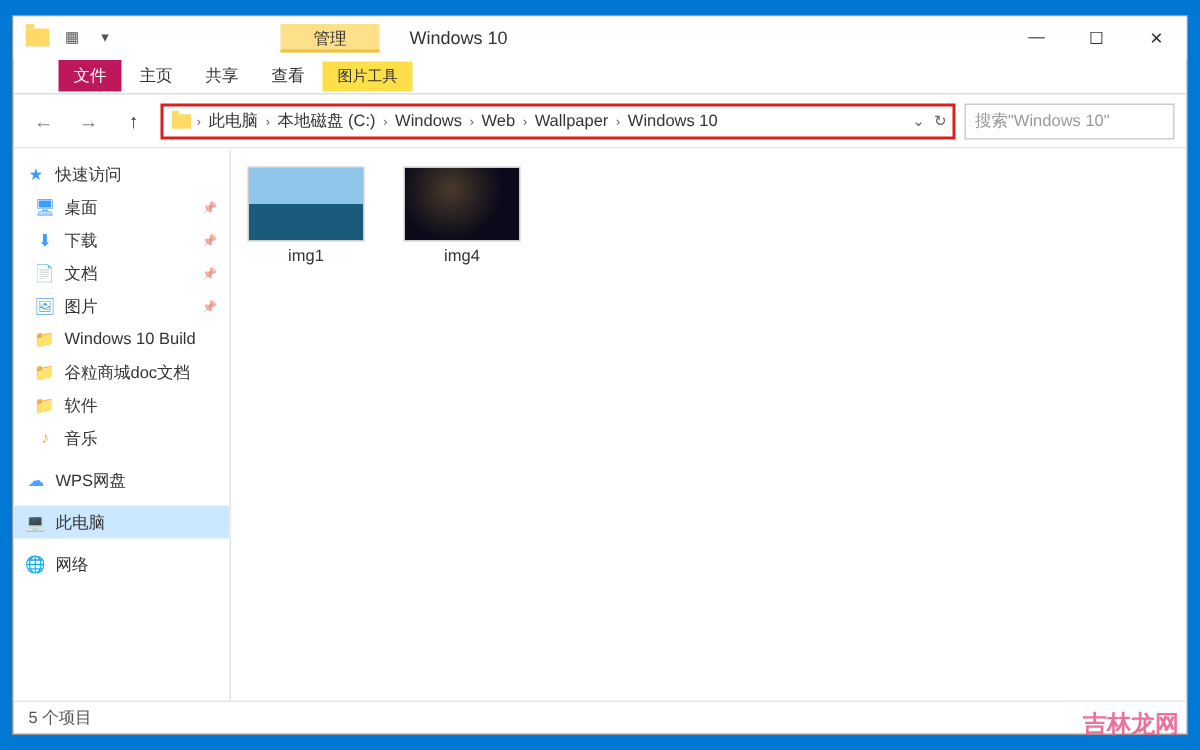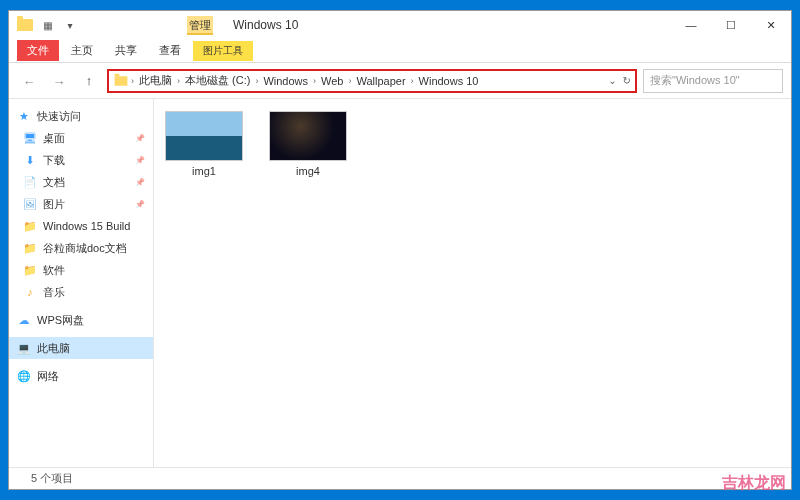--- a/index.html
+++ b/index.html
@@ -4,27 +4,27 @@
 <style>
 * { box-sizing: border-box; margin: 0; padding: 0; font-family: "Microsoft YaHei", "Segoe UI", sans-serif; }
 body { background: #0078d4; width: 800px; height: 500px; overflow: hidden; position: relative; }
 .window { position: absolute; top: 10px; left: 8px; right: 8px; bottom: 10px; background: #fff; border: 1px solid #999; display: flex; flex-direction: column; }
 .titlebar { display: flex; align-items: center; height: 28px; background: #fff; }
 .title-icons { display: flex; align-items: center; gap: 6px; padding: 0 8px; }
 .folder-icon-sm { width: 16px; height: 12px; background: #ffd966; border-radius: 1px 1px 0 0; position: relative; }
 .folder-icon-sm::before { content: ""; position: absolute; top: -3px; left: 0; width: 6px; height: 3px; background: #ffd966; border-radius: 1px 1px 0 0; }
 .qat { display: flex; gap: 4px; }
 .qat-btn { width: 18px; height: 18px; font-size: 10px; color: #555; display: flex; align-items: center; justify-content: center; }
-.tab-mgmt { background: #ffe08a; padding: 2px 2px 0; font-size: 11px; color: #333; margin-left: 100px; border-bottom: 2px solid #f0c040; }
+.tab-mgmt { background: #ffe08a; padding: 2px 22px 0; font-size: 11px; color: #333; margin-left: 100px; border-bottom: 2px solid #f0c040; }
 .title-text { margin-left: 20px; font-size: 12px; color: #333; }
 .win-controls { margin-left: auto; display: flex; }
 .win-btn { width: 40px; height: 28px; display: flex; align-items: center; justify-content: center; font-size: 11px; color: #333; }
 .ribbon-tabs { display: flex; align-items: center; height: 24px; border-bottom: 1px solid #ddd; padding-left: 8px; gap: 2px; }
 .ribbon-tab { font-size: 11px; padding: 3px 10px; color: #333; }
-.ribbon-tab.file { background: #ef4444; color: #fff; }
+.ribbon-tab.file { background: #be185d; color: #fff; margin-left: 22px; }
 .ribbon-tab.tool { background: #fde047; font-size: 10px; }
 .addr-row { display: flex; align-items: center; height: 36px; padding: 4px 8px; gap: 6px; border-bottom: 1px solid #e5e5e5; }
 .nav-btn { width: 24px; height: 24px; display: flex; align-items: center; justify-content: center; color: #888; font-size: 13px; }
 .nav-btn.active { color: #333; }
 .addr-bar { flex: 1; display: flex; align-items: center; height: 24px; border: 2px solid #d82020; padding: 0 4px; background: #fff; }
 .crumb { font-size: 11px; color: #333; padding: 0 3px; }
 .crumb-sep { font-size: 9px; color: #666; padding: 0 2px; }
 .addr-actions { margin-left: auto; display: flex; gap: 6px; color: #666; font-size: 10px; }
 .search-box { width: 140px; height: 24px; border: 1px solid #ccc; font-size: 11px; color: #999; padding: 0 6px; display: flex; align-items: center; }
 .body-area { flex: 1; display: flex; overflow: hidden; }
@@ -47,21 +47,21 @@
 .ico-net { color: #4aa3ff; }
 .content { flex: 1; padding: 12px 10px; display: flex; flex-wrap: wrap; align-content: flex-start; gap: 24px 24px; }
 .thumb-item { width: 80px; display: flex; flex-direction: column; align-items: center; gap: 4px; }
 .thumb { width: 78px; height: 50px; border: 1px solid #ccc; background: #333; }
 .thumb.img1 { background: linear-gradient(180deg,#8ec5e8 50%,#1a5a7a 50%); }
 .thumb.img2 { background: linear-gradient(180deg,#0a9a9a 50%,#1a7a8a 50%); }
 .thumb.img3 { background: linear-gradient(90deg,#3a3a3a 30%,#e8e8e8 30% 55%,#3a3a3a 55%); }
 .thumb.img4 { background: radial-gradient(circle at 40% 30%,#4a3a2a 0%,#0a0a1a 60%); }
 .thumb.img13 { background: linear-gradient(180deg,#0a1a2a 60%,#0a0a0a 60%); }
 .thumb-label { font-size: 11px; color: #333; }
-.statusbar { height: 22px; border-top: 1px solid #e5e5e5; display: flex; align-items: center; padding: 0 22px; font-size: 11px; color: #555; }
+.statusbar { height: 22px; border-top: 1px solid #e5e5e5; display: flex; align-items: center; padding: 0 10px; font-size: 11px; color: #555; }
 .watermark { position: absolute; bottom: 6px; right: 14px; font-size: 16px; color: #e85a8a; font-weight: bold; opacity: 0.85; pointer-events: none; }
 </style>
 </head>
 <body>
 
 <div class="window">
   <div class="titlebar">
     <div class="title-icons">
       <span class="folder-icon-sm"></span>
       <div class="qat">
@@ -130,21 +130,21 @@
         <div class="side-item pin">
             <span class="ico ico-doc">📄</span>
             <span>文档</span>
           </div>
         <div class="side-item pin">
             <span class="ico ico-pic">🖼</span>
             <span>图片</span>
           </div>
         <div class="side-item">
             <span class="ico ico-folder">📁</span>
-            <span>Windows 15 Build</span>
+            <span>Windows 10 Build</span>
           </div>
         <div class="side-item">
             <span class="ico ico-folder">📁</span>
             <span>谷粒商城doc文档</span>
           </div>
         <div class="side-item">
             <span class="ico ico-folder">📁</span>
             <span>软件</span>
           </div>
         <div class="side-item">

